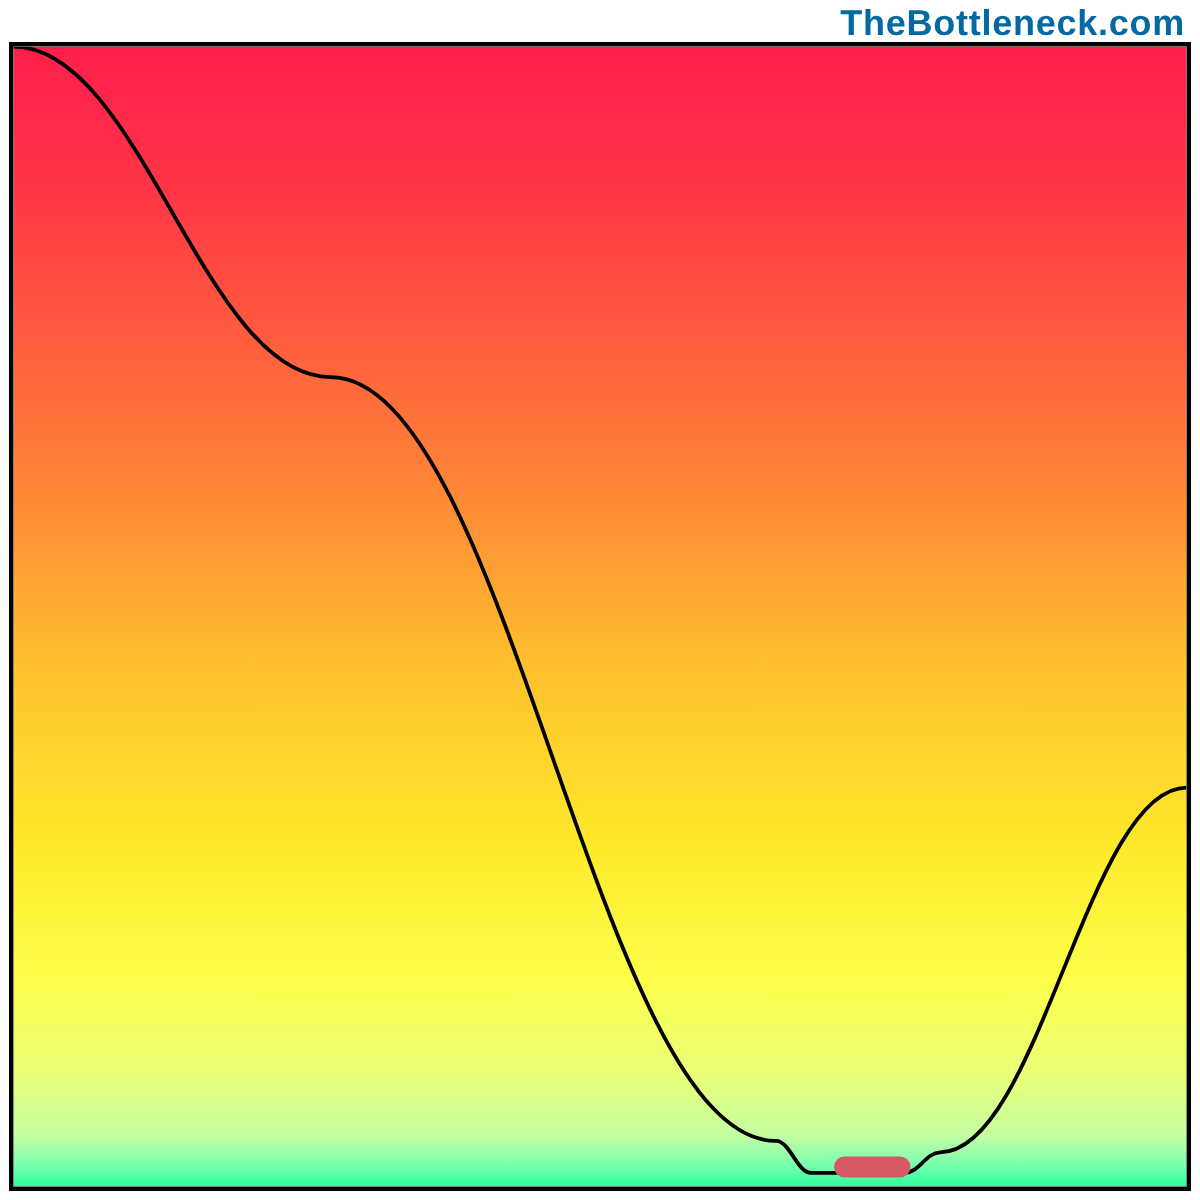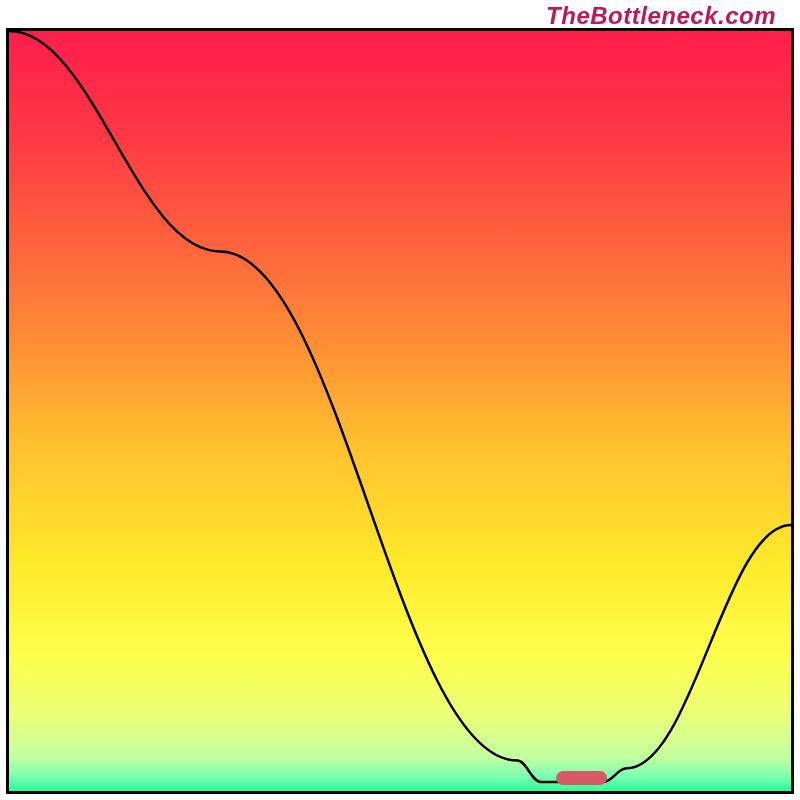--- a/index.html
+++ b/index.html
@@ -11,27 +11,26 @@
     font-family: Arial, Helvetica, sans-serif;
   }
   .outer {
     position: relative;
     width: 800px;
     height: 800px;
   }
   .watermark {
     position: absolute;
     top: 2px;
-    right: 24px;
+    right: 10px;
     font-size: 24px;
     font-weight: bold;
-    color: #be185d;
+    color: #0369a1;
     letter-spacing: 0.5px;
     z-index: 10;
-    font-style: italic;
   }
   .frame {
     position: absolute;
     left: 6px;
     top: 28px;
     width: 788px;
     height: 766px;
     border: 3px solid #000;
     box-sizing: border-box;
     overflow: hidden;

